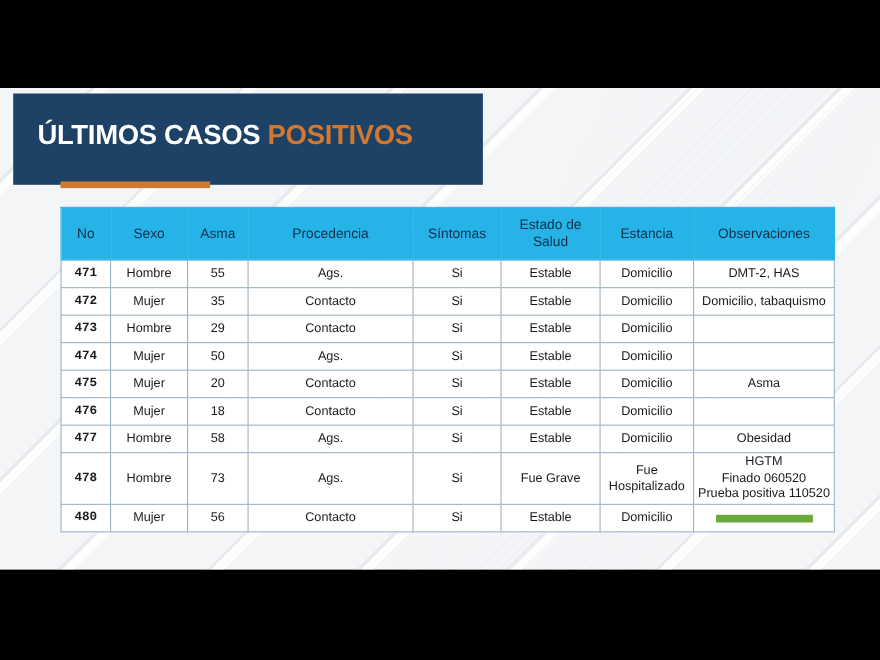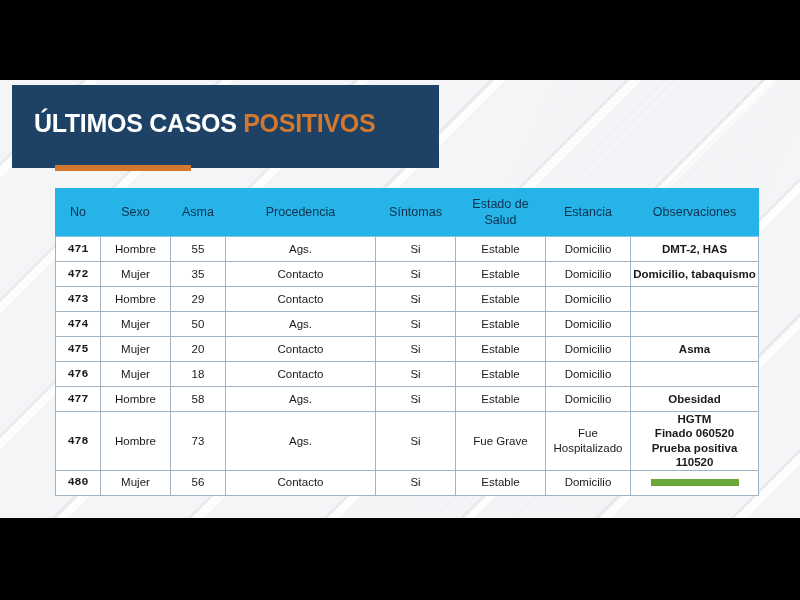--- a/index.html
+++ b/index.html
@@ -146,21 +146,21 @@
 
   .col-w-no    { width: 45px; }
   .col-w-sexo  { width: 70px; }
   .col-w-edad  { width: 55px; }
   .col-w-proc  { width: 150px; }
   .col-w-sint  { width: 80px; }
   .col-w-estado{ width: 90px; }
   .col-w-estan { width: 85px; }
   .col-w-obs   { width: 128px; }
 
-  .obs-multiline { white-space: pre-line; font-weight: bold; }
+  .obs-multiline { white-space: pre-line; }
 
   .redaction-bar {
     display: block;
     width: 88px;
     height: 7px;
     margin: 0 auto;
     background: #6aa83c;
   }
 </style>
 </head>

